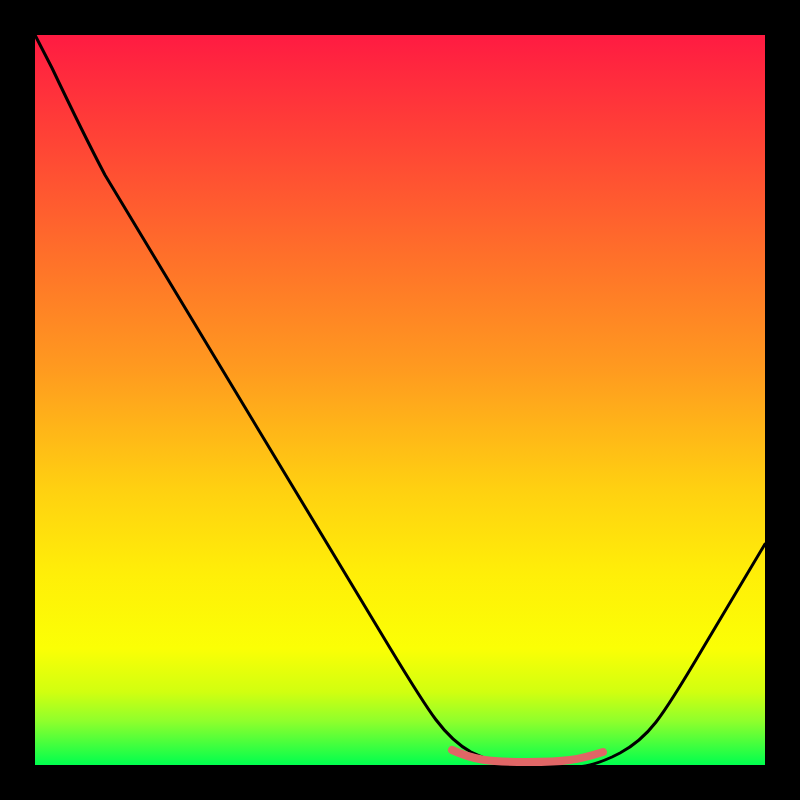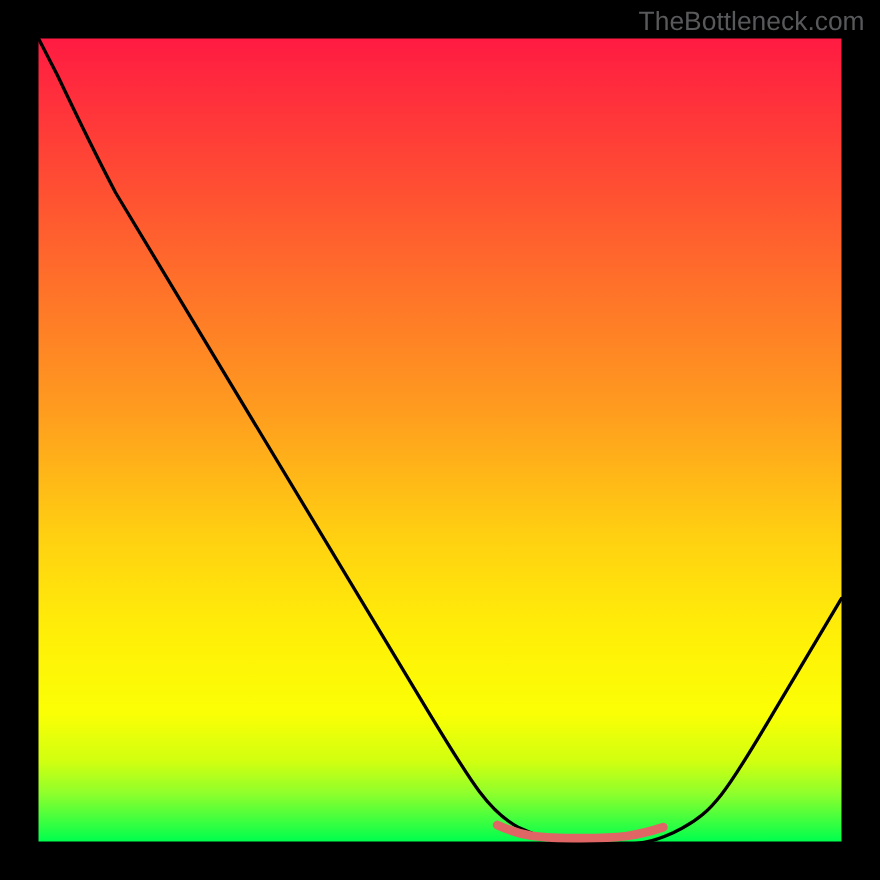--- a/index.html
+++ b/index.html
@@ -51,14 +51,13 @@
           <stop offset="90.00%" stop-color="#d1ff10"></stop>
           <stop offset="94.00%" stop-color="#8fff2c"></stop>
           <stop offset="100.00%" stop-color="#00ff4e"></stop>
         </linearGradient>
     </defs>
     <rect x="0" y="0" width="800" height="800" fill="#000000"></rect>
     <rect id="plot-area" fill="url(#bg-grad)" x="35" y="35" width="730" height="730"></rect>
     <path id="main-curve" fill="none" stroke-width="3" stroke-linecap="round" stroke-linejoin="round" d="M 35 35 L 52 68 C 72 110 85 137 105 175 L 390 648 C 430 714 445 738 471 752 L 480 756 C 506 768 514 768 550 768 C 582 768 592 766 612 757 L 620 753 C 648 738 660 721 703 648 L 765 544" stroke="#000000"></path>
     <path id="plateau" fill="none" stroke-width="8" stroke-linecap="round" stroke-linejoin="round" d="M 452 750 C 474 760 488 762 528 762 C 565 762 578 760 603 752" stroke="#e06666"></path>
   </svg>
-  <div class="watermark">TheBottleneck.com</div>
 </div>
 
 </body></html>

